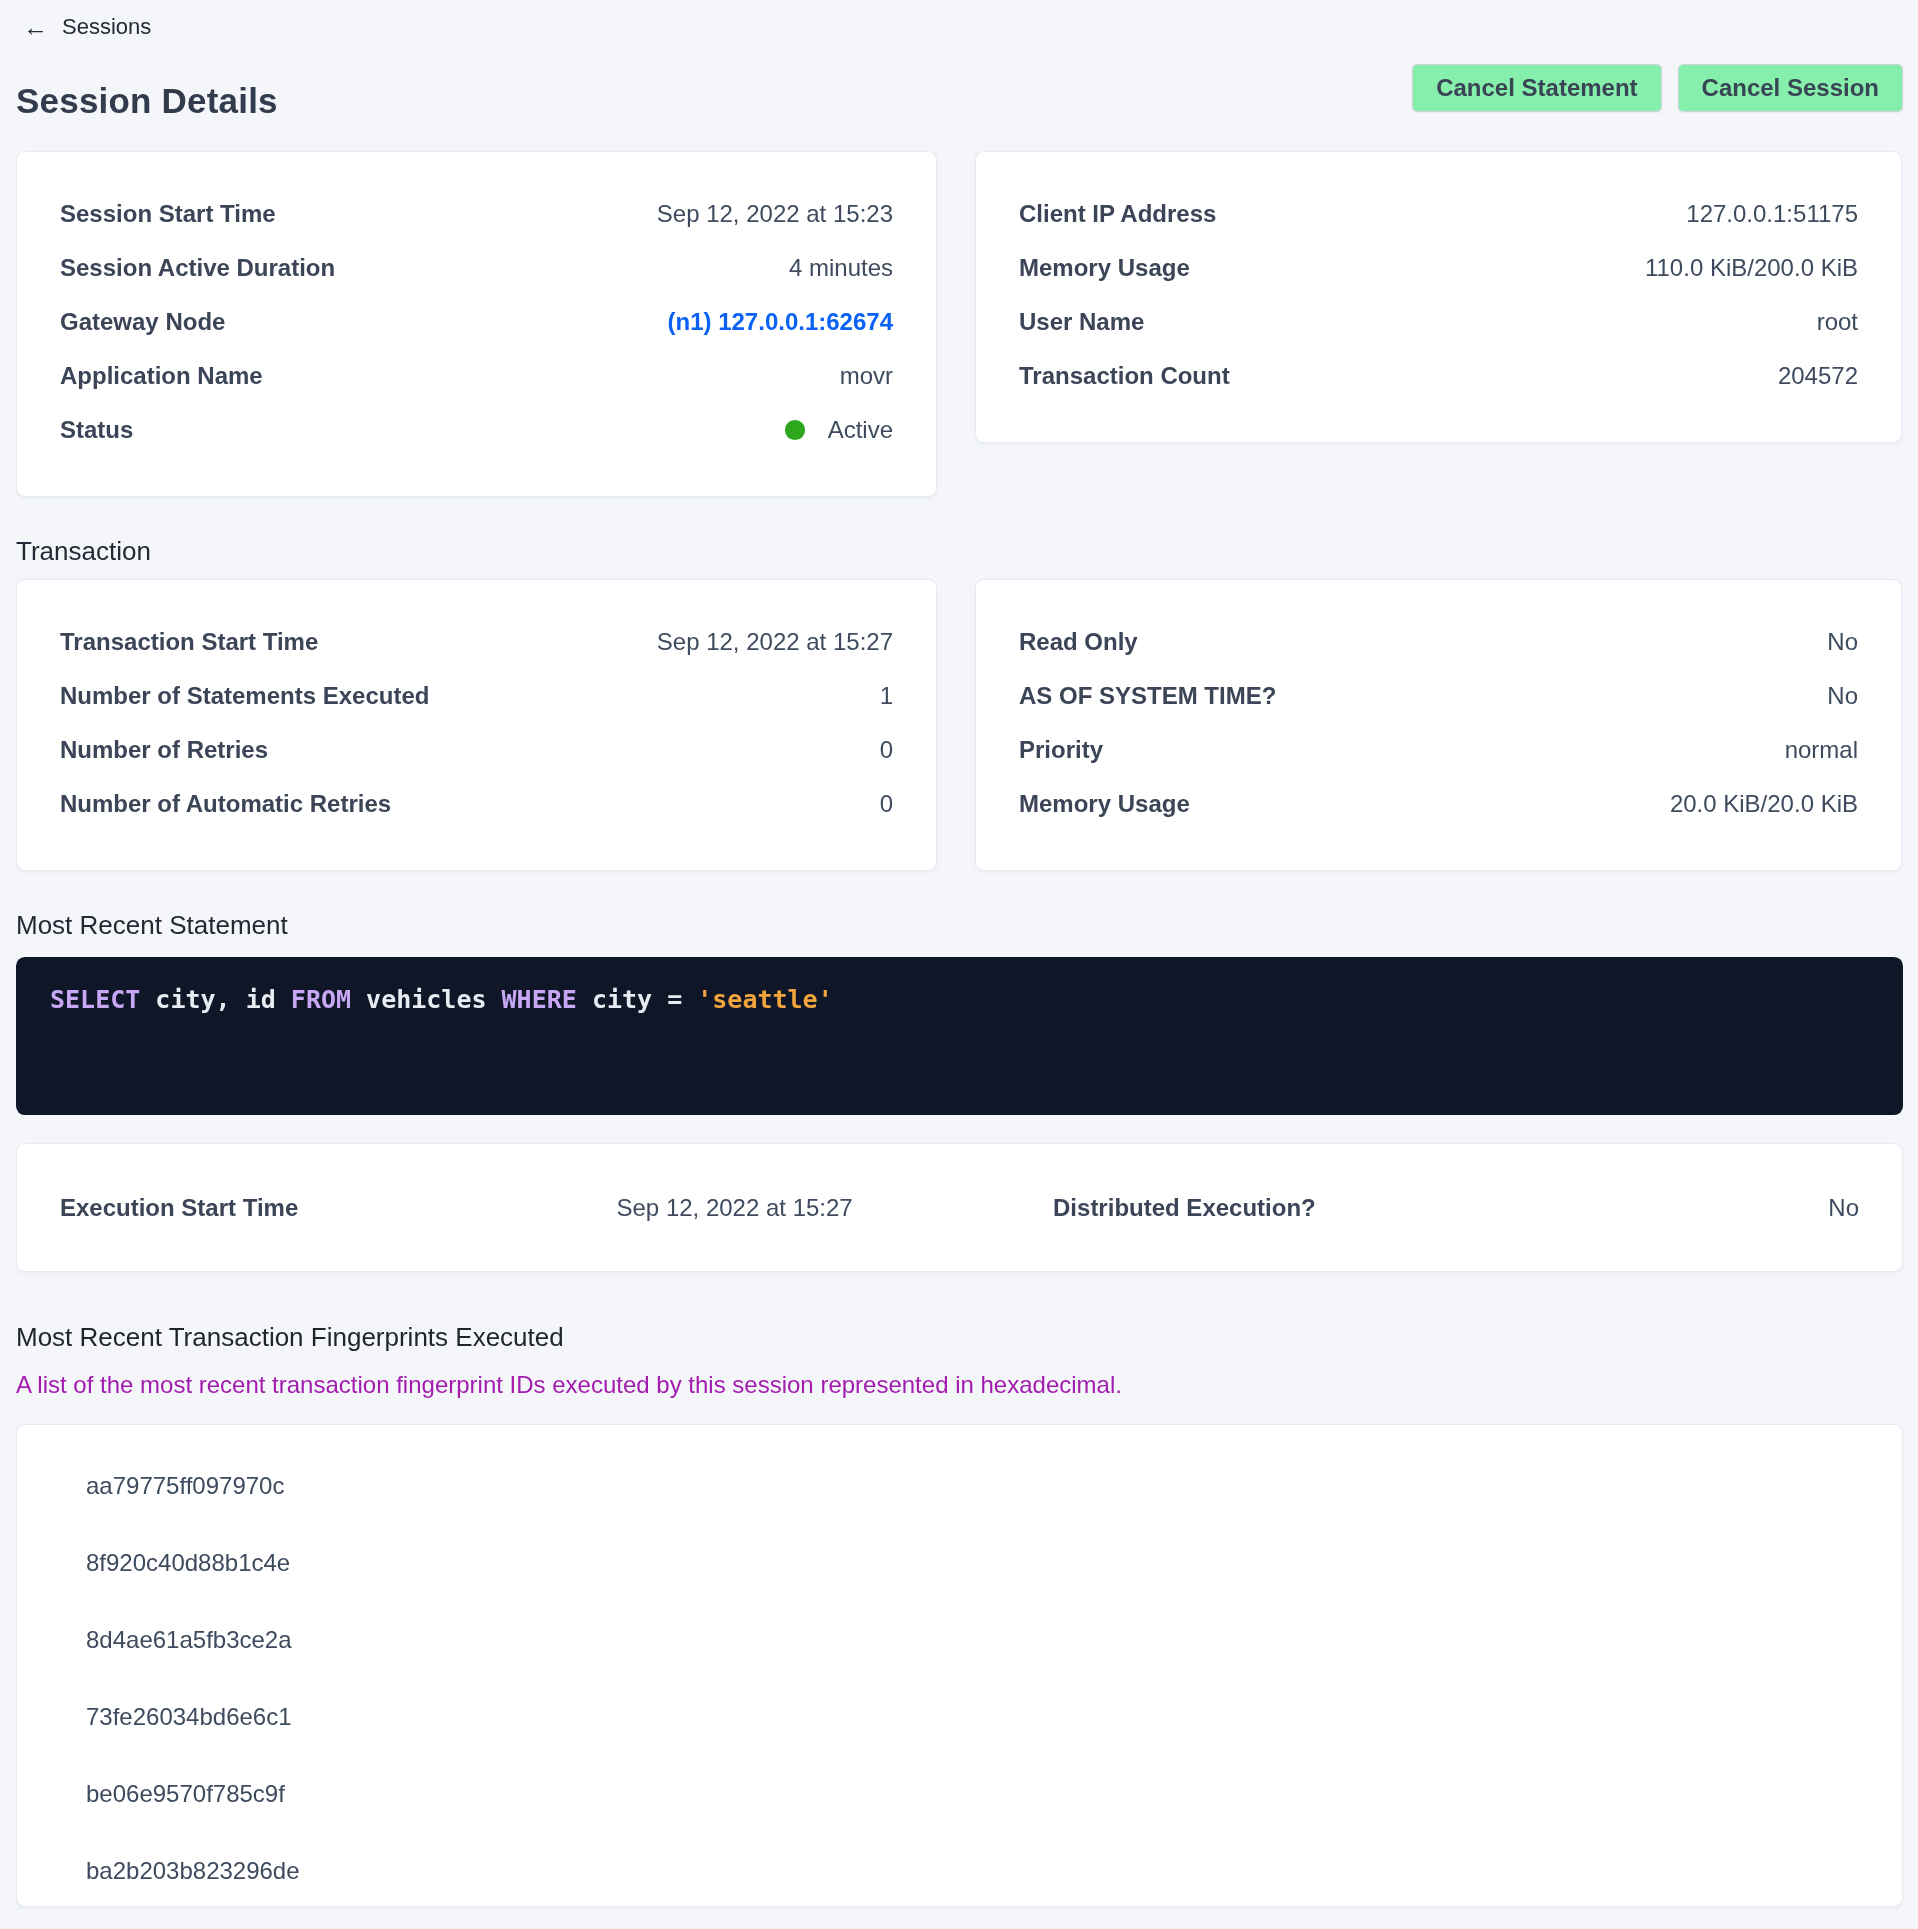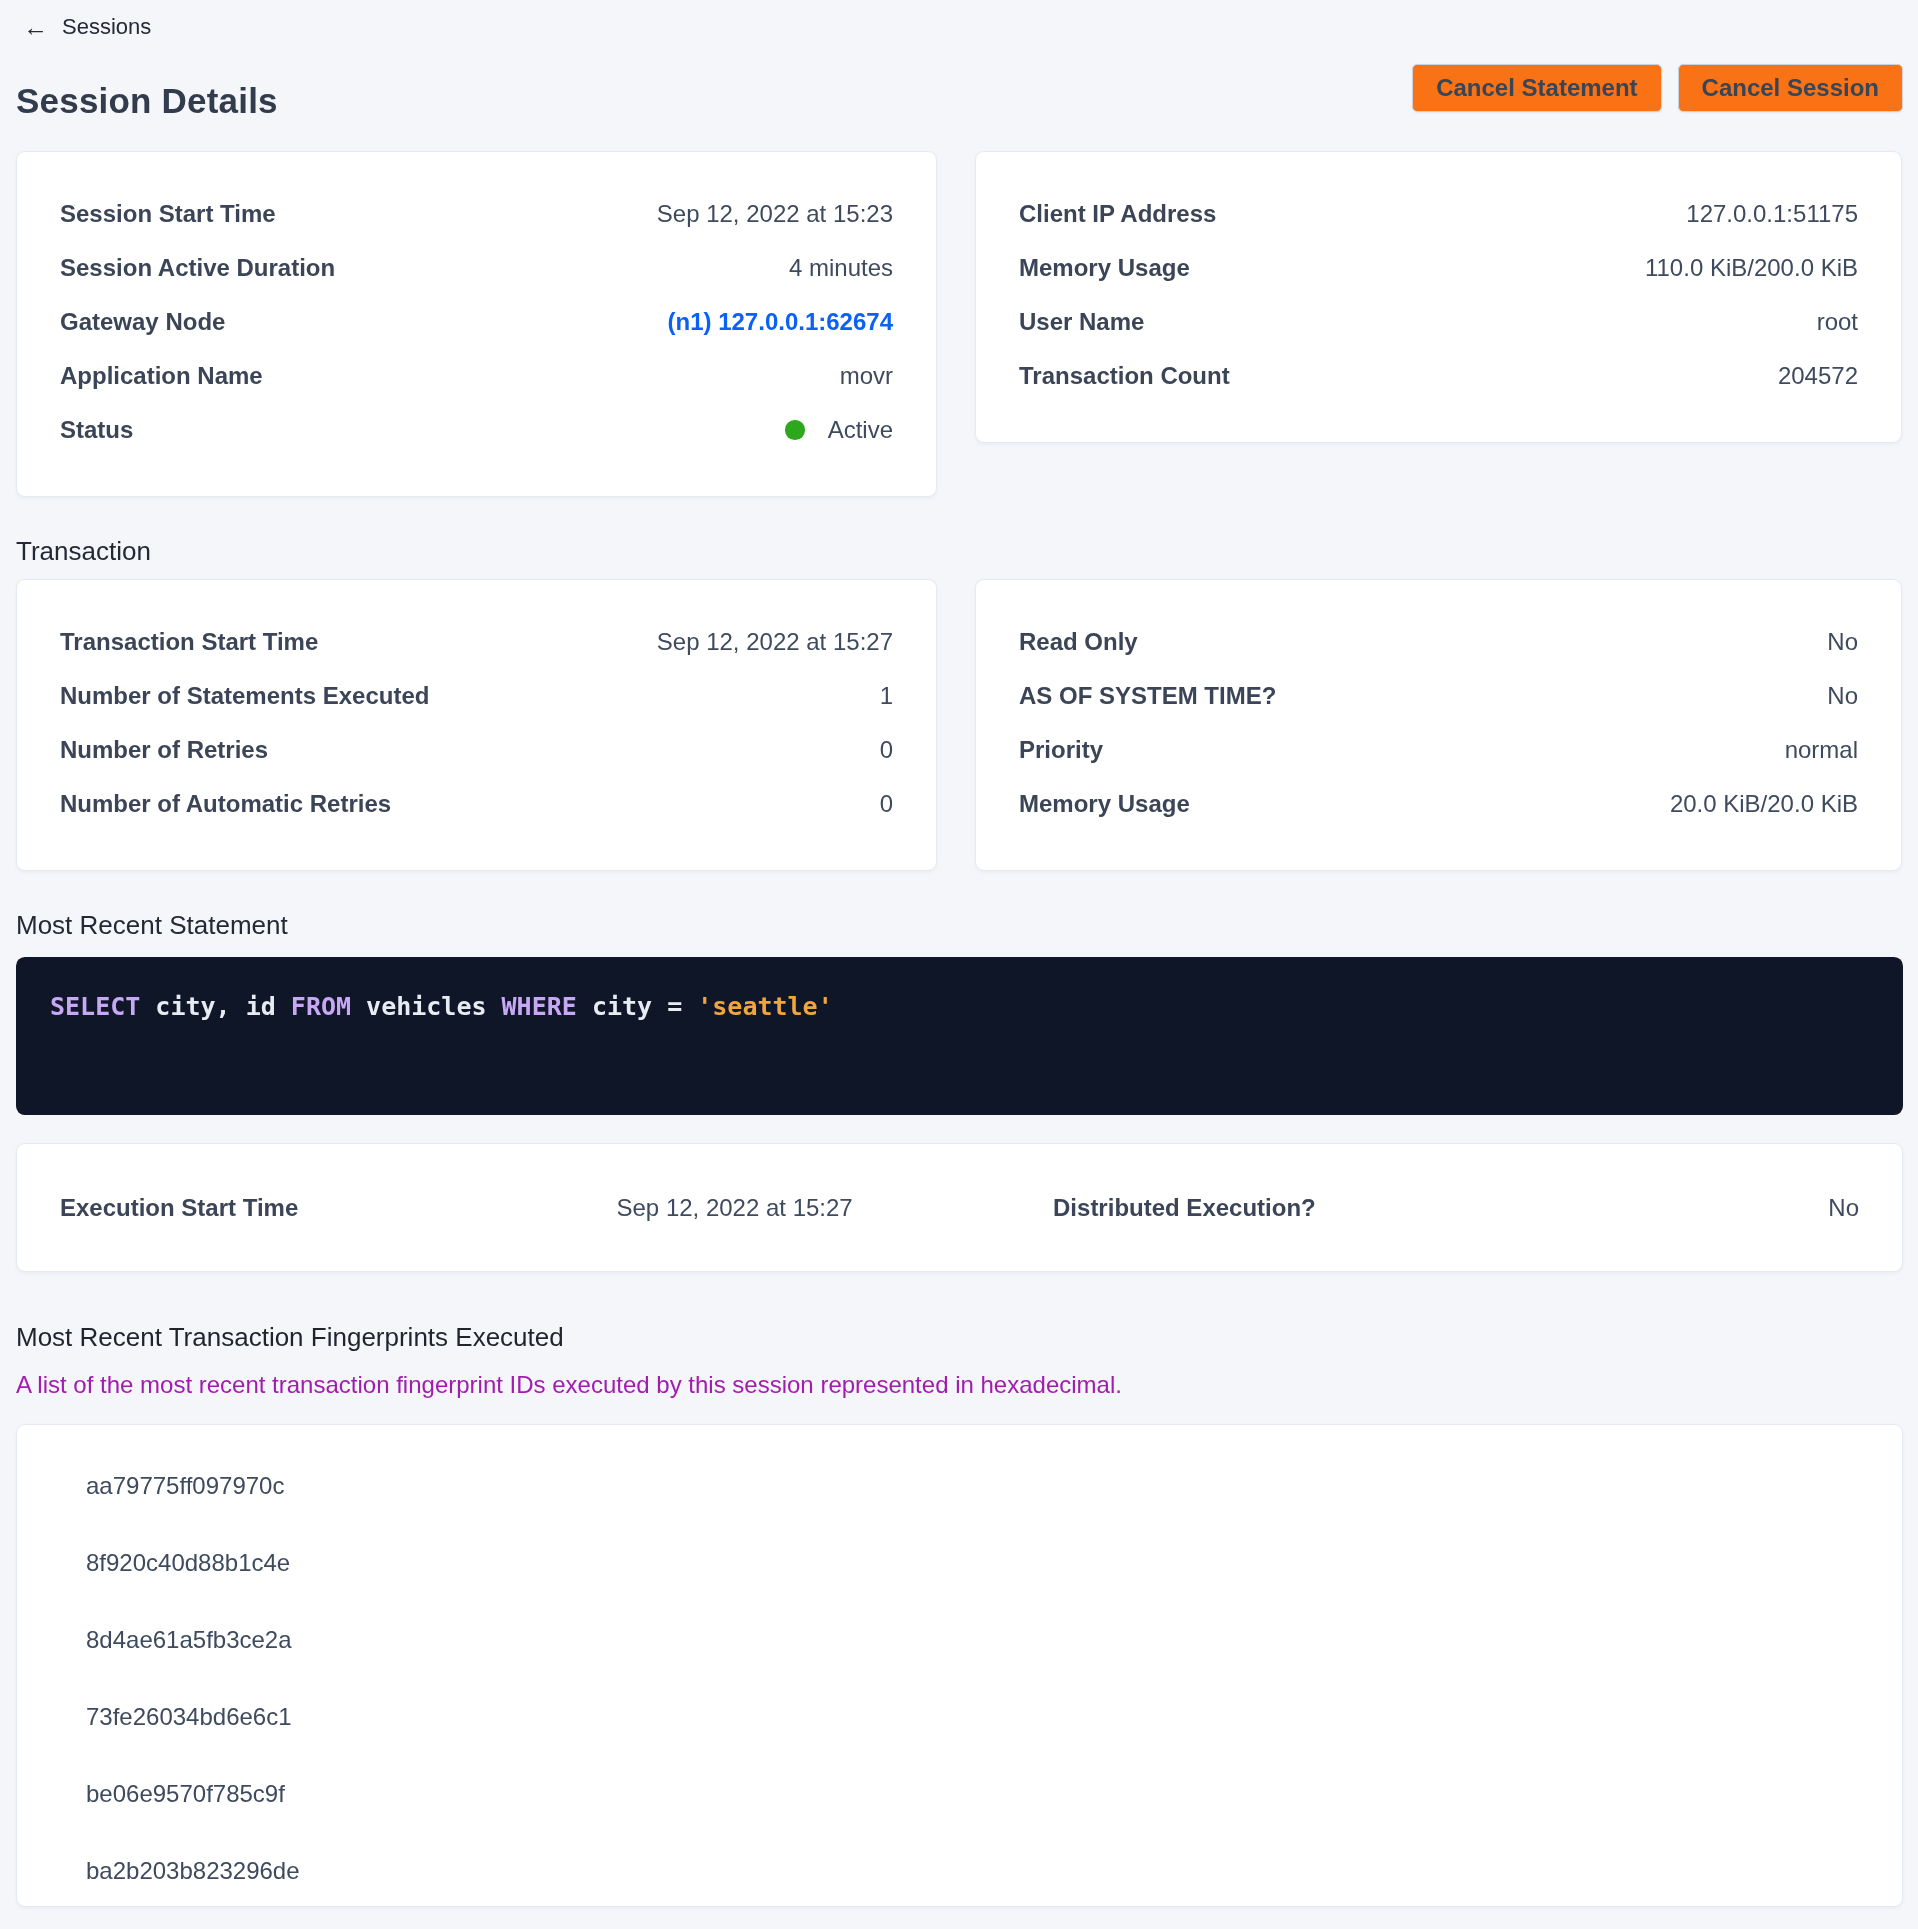--- a/index.html
+++ b/index.html
@@ -17,21 +17,21 @@
     display:flex; align-items:center; gap:14px;
     padding:5.3px 0 0 7px; font-size:22px; color:#242a35; cursor:pointer; width:max-content;
   }
   .breadcrumb .arrow { font-size:25px; line-height:1; color:#242a35; }
 
   
   .title-row { margin-top:14px; display:flex; justify-content:space-between; align-items:center; }
   h1.page-title { font-size:35px; font-weight:700; color:#323c4d; letter-spacing:0.2px;margin-top:27px; }
   .actions { display:flex; gap:16px; }
   .btn {
-    height:48px; padding:0 23px; background:#f97316;
+    height:48px; padding:0 23px; background:#86efac;
     border:0.9px solid #ccd3de; border-radius:5.3px;
     font-family:"Liberation Sans", sans-serif;
     font-size:24px; font-weight:700; color:#394455;
     box-shadow:0 0.9px 1.8px rgba(60,80,110,.08); cursor:pointer;
   }
 
   
   .card {
     background:#ffffff; border:0.9px solid #e5eaf2; border-radius:8.9px;
     box-shadow:0 1.8px 3.5px rgba(56,76,108,.05);
@@ -46,21 +46,21 @@
   .dot { width:19.5px; height:19.5px; border-radius:50%; background:#2da71c; display:inline-block; }
 
   
   h2.section { margin-top:39px; font-size:26px; font-weight:400; color:#242a35; }
   .row-cards { margin-top:12px; }
   .row1 { margin-top:30px; }
 
   
   .code-block {
     margin-top:16px; height:158px; width:100%;
-    background:#0e1627; border-radius:8.9px; padding:35px 34px;
+    background:#0e1627; border-radius:8.9px; padding:28px 34px;
   }
   .code-block code {
     font-family:"DejaVu Sans Mono","Liberation Mono",monospace;
     font-size:25px; font-weight:700; line-height:30px;
     color:#e7ecf2; white-space:pre;
   }
   .code-block .kw { color:#c8a7f5; }
   .code-block .plain { color:#e7ecf2; }
   .code-block .str { color:#f2a43d; }
 

